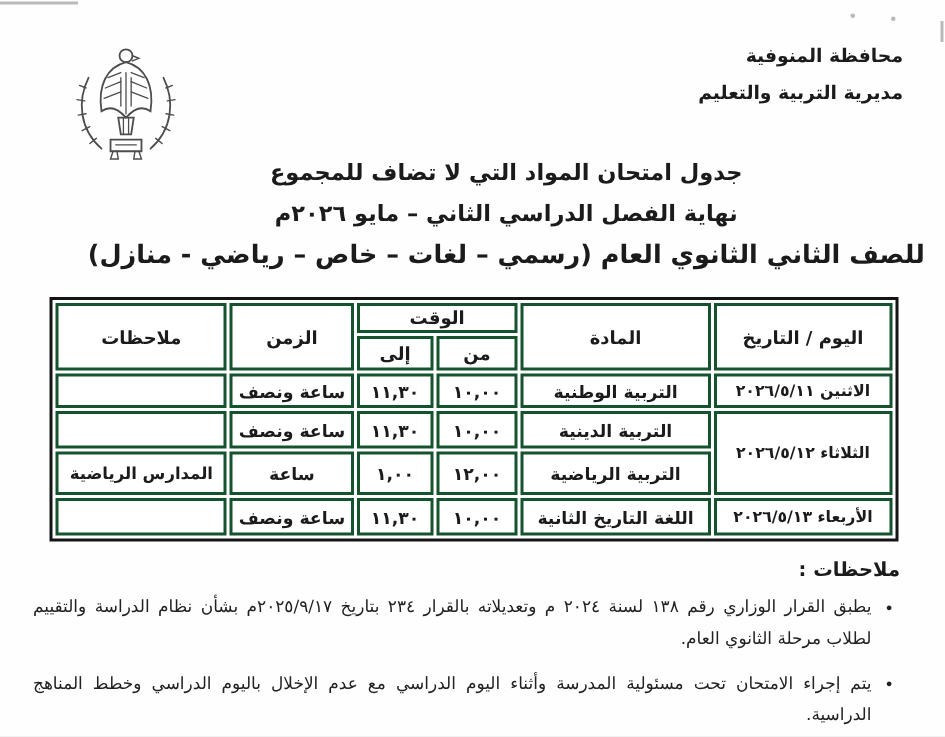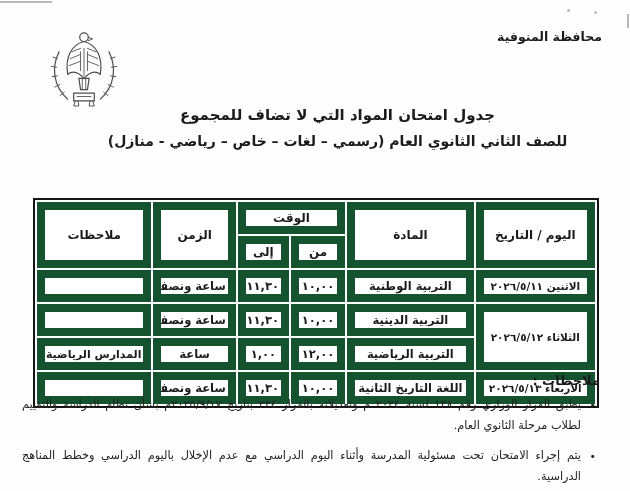--- a/index.html
+++ b/index.html
@@ -13,30 +13,30 @@
   .art.dot{width:3px;height:3px;border-radius:50%;}
   
   .org{position:absolute;top:24px;right:28px;direction:rtl;text-align:right;}
   .org .line{font-weight:bold;font-size:12.5px;line-height:25px;letter-spacing:0;}
   
   .emblem{position:absolute;top:26px;left:44px;}
   
   .titles{position:absolute;top:106px;left:0;right:0;text-align:center;direction:rtl;margin-left:45px;}
   .titles .t1{font-size:15px;font-weight:bold;}
   .titles .t2{font-size:15px;font-weight:bold;margin-top:9px;}
-  .titles .t3{font-size:14px;font-weight:bold;margin-top:9px;}
+  .titles .t3{font-size:17px;font-weight:bold;margin-top:9px;}
   
   .twrap{position:absolute;top:198px;left:33px;width:566px;}
   table{
     width:100%;direction:rtl;table-layout:fixed;
     border-collapse:separate;border-spacing:2px;
     border:2px solid #141414;background:#fefefe;
   }
   th,td{
-    border:8px solid #14532d;background:#fff;box-sizing:border-box;
+    border:2px solid #14532d;background:#fff;box-sizing:border-box;
     text-align:center;vertical-align:middle;padding:1px 2px;
     font-size:11.5px;font-weight:bold;overflow:hidden;white-space:nowrap;
   }
   thead th{font-size:12px;}
   .h1{height:20px;} .h2{height:23px;}
   .r1{height:23px;} .r2{height:25px;} .r3{height:29px;} .r4{height:25px;}
   td.day{font-size:10.5px;}
   td.note{font-size:11px;}
   
   .notes{position:absolute;top:373px;right:30px;left:22px;direction:rtl;}
@@ -53,20 +53,21 @@
 
 <div class="sheet">
 
   <div class="art" style="top:1px;left:0;width:52px;height:2px;"></div>
   <div class="art dot" style="top:9px;left:567px;"></div>
   <div class="art dot" style="top:11px;left:594px;"></div>
   <div class="art" style="top:14px;left:627px;width:2px;height:14px;"></div>
 
   <div class="org">
     <div class="line">محافظة المنوفية</div>
+    <div class="line">مديرية التربية والتعليم</div>
   </div>
 
   <div class="emblem">
     <svg width="80" height="86" viewBox="0 0 90 100" fill="none" stroke="#4d4d4d" stroke-width="1.4" stroke-linecap="round">
 
       <path d="M16,30 C7,48 9,70 26,85"></path>
       <path d="M74,30 C83,48 81,70 64,85"></path>
       <path d="M14,38 l-5,-2 M13,48 l-6,-1 M14,58 l-6,1 M17,68 l-6,3 M22,77 l-5,4" stroke-width="1.1"></path>
       <path d="M76,38 l5,-2 M77,48 l6,-1 M76,58 l6,1 M73,68 l6,3 M68,77 l5,4" stroke-width="1.1"></path>
 
@@ -81,20 +82,21 @@
       <path d="M43,61 L43,74 M47,61 L47,74" stroke-width="1"></path>
 
       <path d="M33,78 L57,78 L57,87 L33,87 Z"></path>
       <path d="M35,87 l-2,6 h6 l-1,-6 M55,87 l2,6 h-6 l1,-6" stroke-width="1.1"></path>
       <path d="M37,82 h16" stroke-width="1"></path>
     </svg>
   </div>
 
   <div class="titles">
     <div class="t1">جدول امتحان المواد التي لا تضاف للمجموع</div>
+    <div class="t2">نهاية الفصل الدراسي الثاني – مايو ٢٠٢٦م</div>
     <div class="t3">للصف الثاني الثانوي العام (رسمي – لغات – خاص – رياضي - منازل)</div>
   </div>
 
   <div class="twrap">
     <table>
       <colgroup>
         <col style="width:119px">
           <col style="width:126px">
           <col style="width:54px">
         <col style="width:51px">

